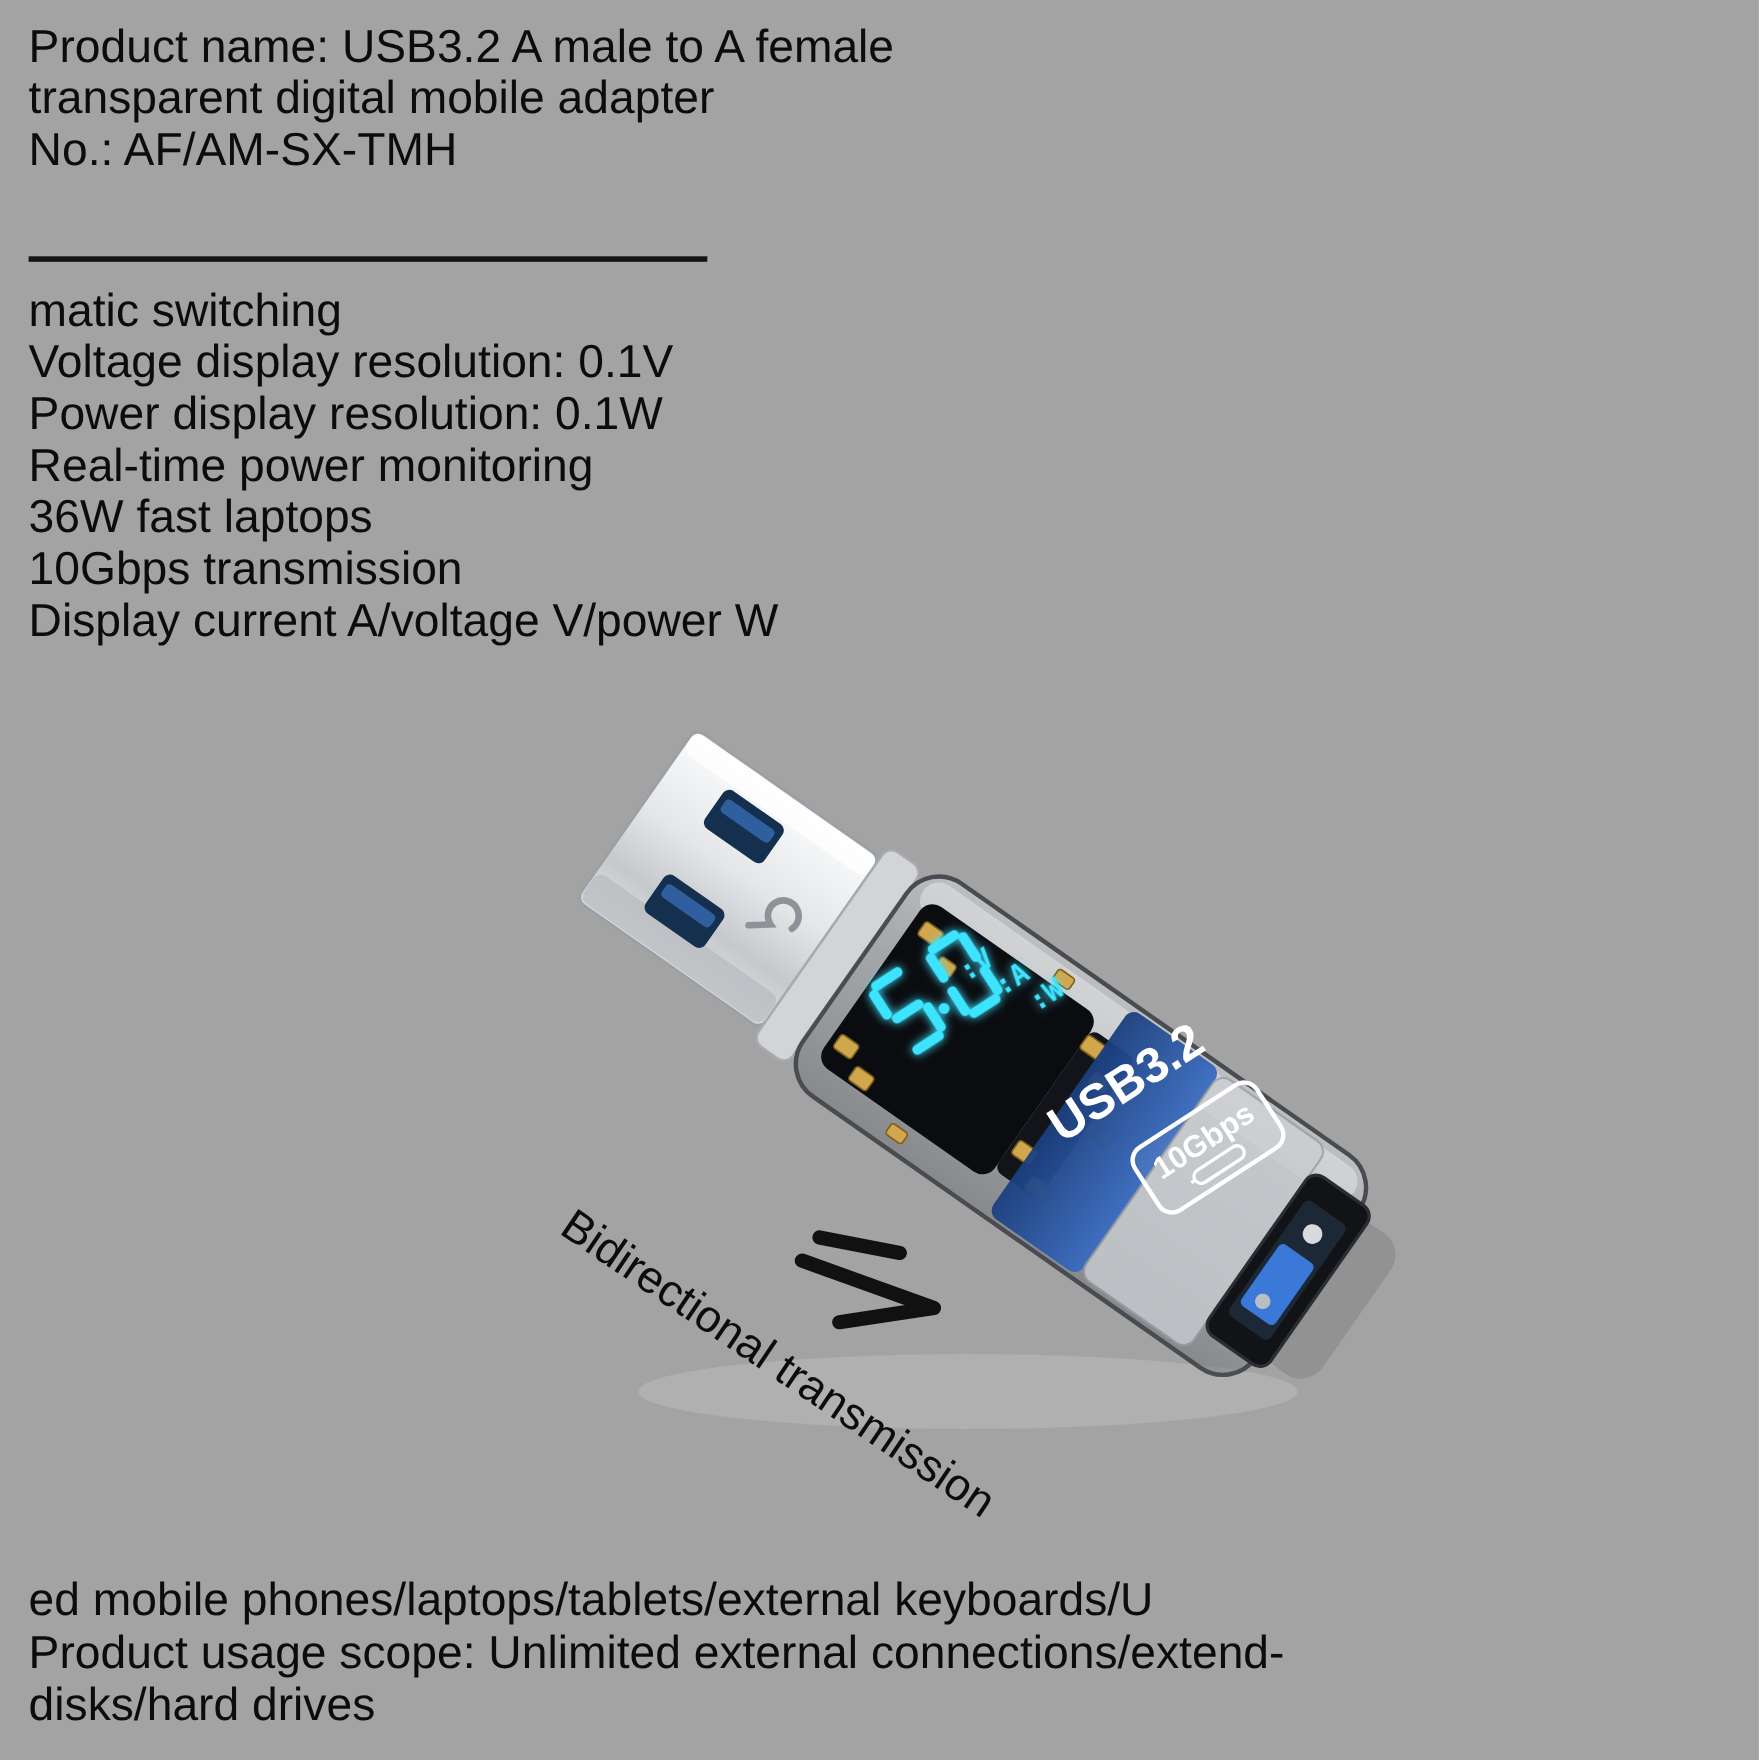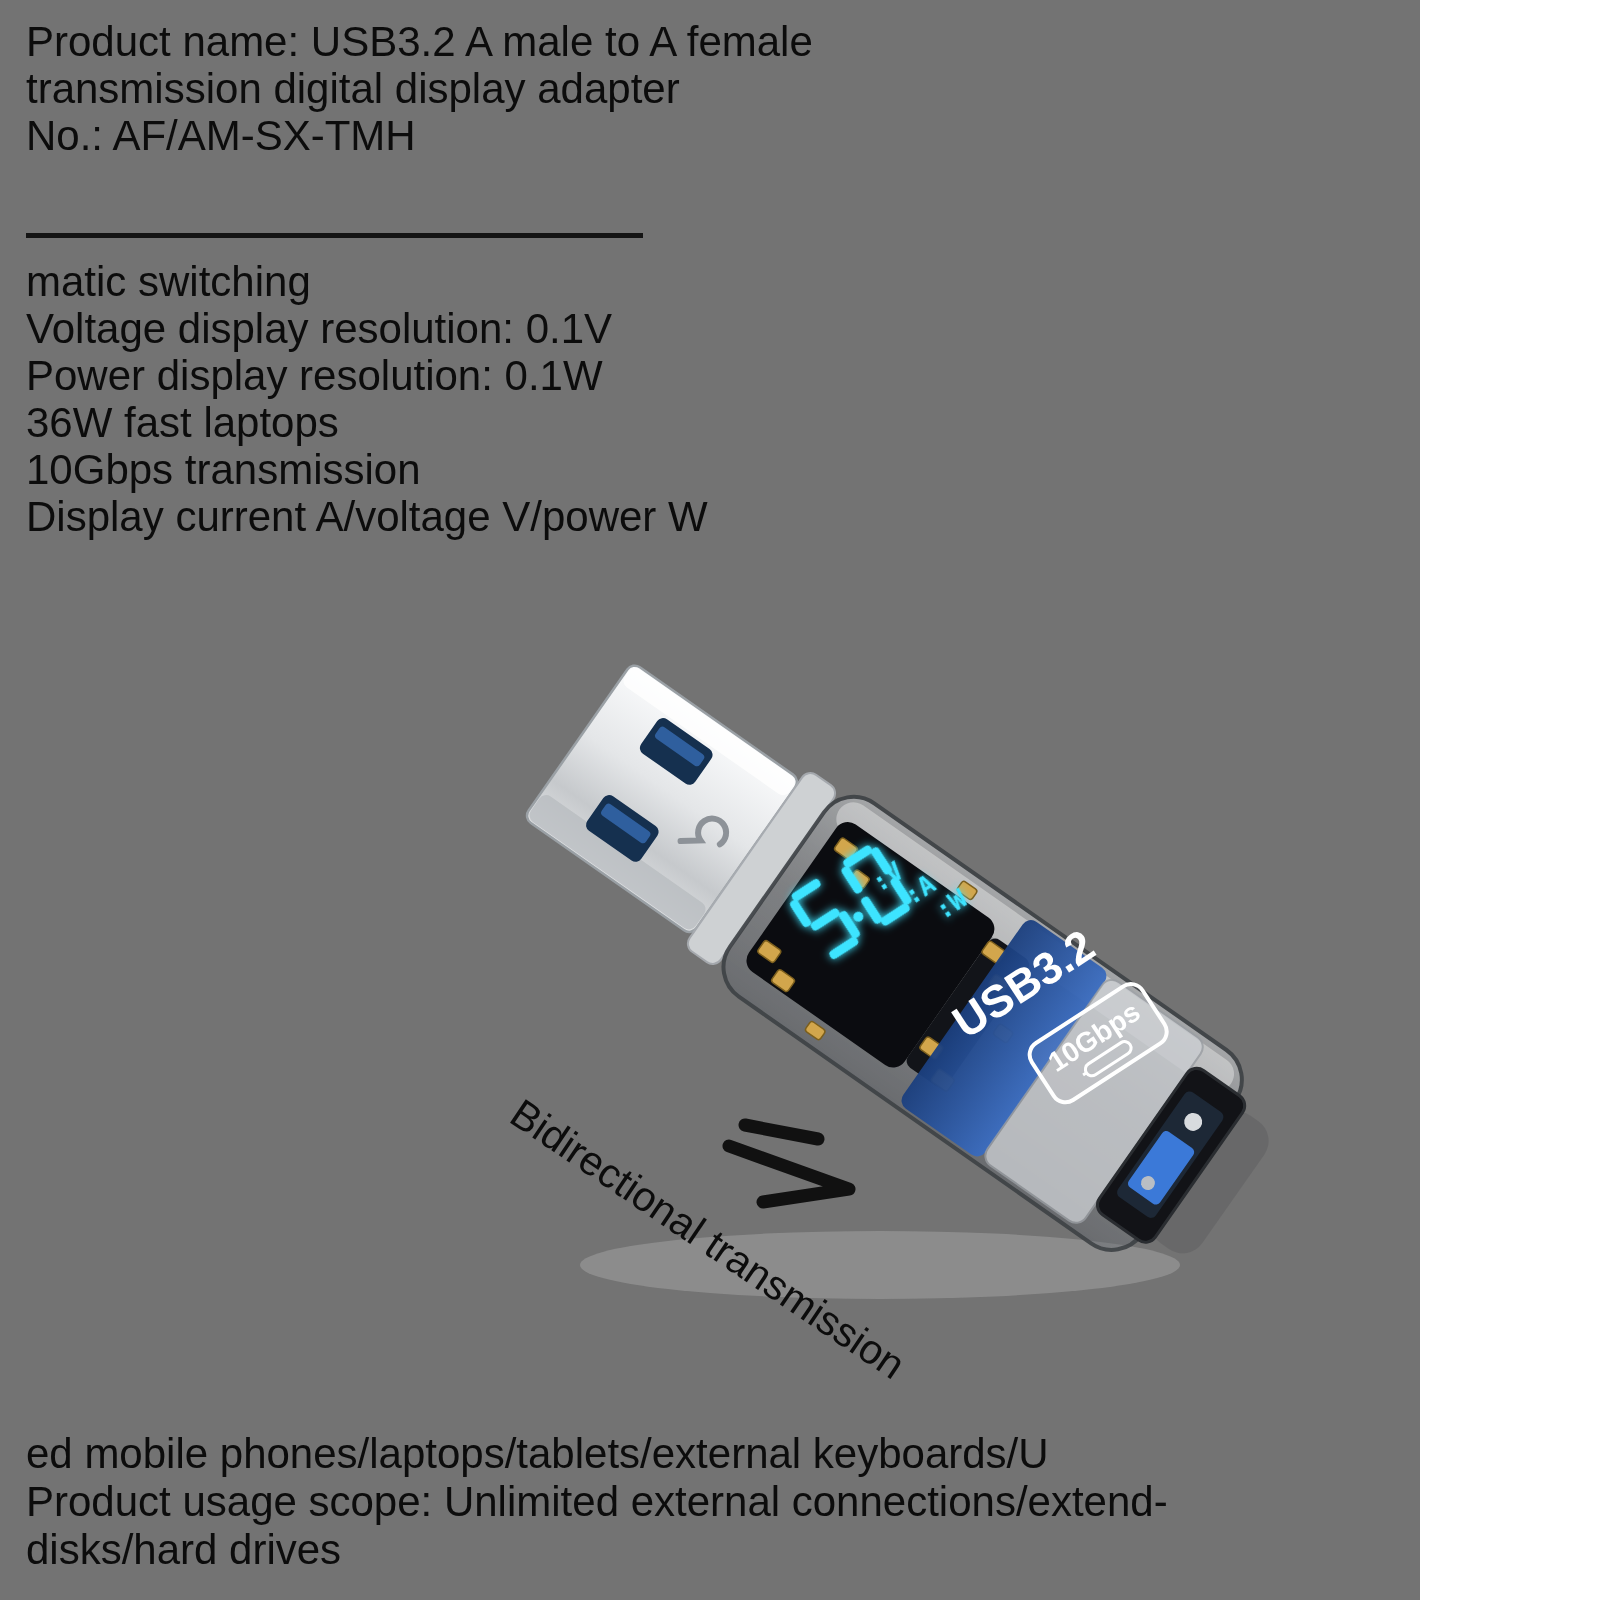--- a/index.html
+++ b/index.html
@@ -1,17 +1,17 @@
 <!DOCTYPE html>
 <html><head>
 <meta charset="utf-8">
 <style>
   html,body{margin:0;padding:0;background:#ffffff;}
   .canvas{
-    position:relative;width:1420px;height:1600px;background:#737373;overflow:hidden;
+    position:relative;width:1599px;height:1600px;background:#a3a3a3;overflow:hidden;
     font-family:"Liberation Sans", sans-serif;color:#111111;
   }
   .textblock{position:absolute;left:26px;}
   .textblock .line{white-space:nowrap;font-size:42px;line-height:47px;color:#0c0c0c;}
   .usage .line{line-height:48px;}
   .divider{position:absolute;left:26px;top:233px;width:617px;height:5px;background:#141414;}
   .caption{
     position:absolute;left:528px;top:1090px;font-size:41px;color:#0c0c0c;
     transform:rotate(34deg);transform-origin:0 0;white-space:nowrap;
   }
@@ -19,30 +19,31 @@
   svg text{font-family:"Liberation Sans", sans-serif;}
   .seg7{font-family:"DejaVu Sans Mono", monospace;}
 </style>
 </head>
 <body>
 
 <div class="canvas">
 
   <div class="textblock" style="top:18px;">
     <div class="line">Product name: USB3.2 A male to A female</div>
-    <div class="line">transmission digital display adapter</div>
+    <div class="line">transparent digital mobile adapter</div>
     <div class="line">No.: AF/AM-SX-TMH</div>
   </div>
 
   <div class="divider"></div>
 
   <div class="textblock" style="top:258px;">
     <div class="line">matic switching</div>
     <div class="line">Voltage display resolution: 0.1V</div>
     <div class="line">Power display resolution: 0.1W</div>
+    <div class="line">Real-time power monitoring</div>
     <div class="line">36W fast laptops</div>
     <div class="line">10Gbps transmission</div>
     <div class="line">Display current A/voltage V/power W</div>
   </div>
 
   <svg class="figure" viewBox="0 0 1600 1600">
     <defs>
       <linearGradient id="metal" x1="0" y1="0" x2="0" y2="1">
         <stop offset="0" stop-color="#fbfcfd"></stop>
         <stop offset="0.45" stop-color="#e4e6e8"></stop>

